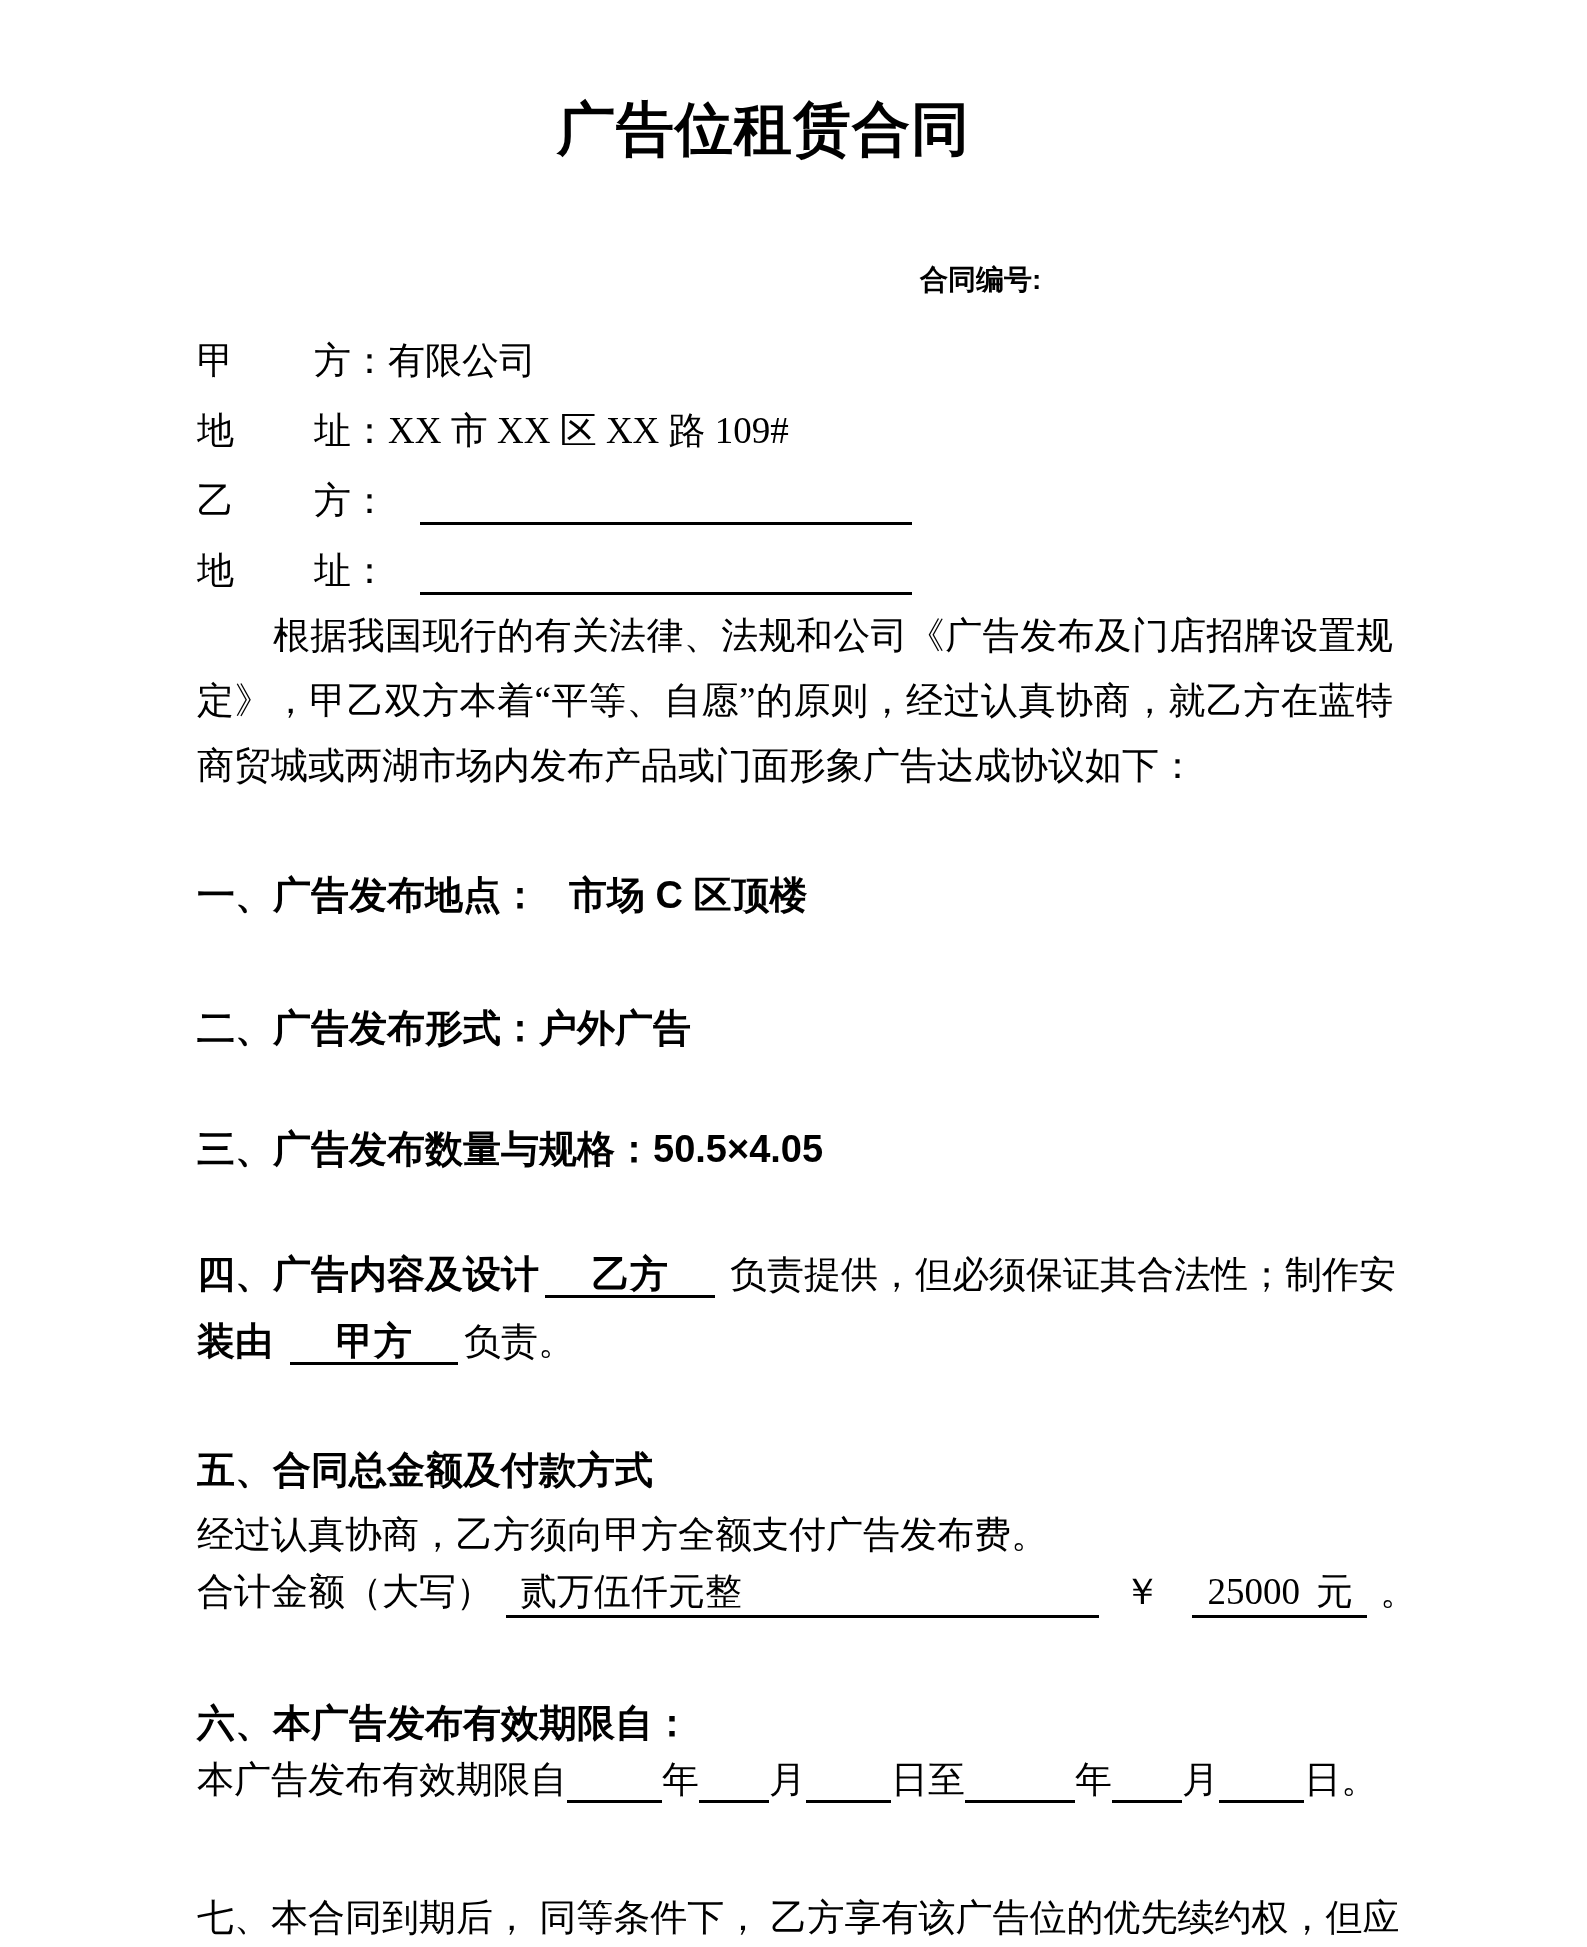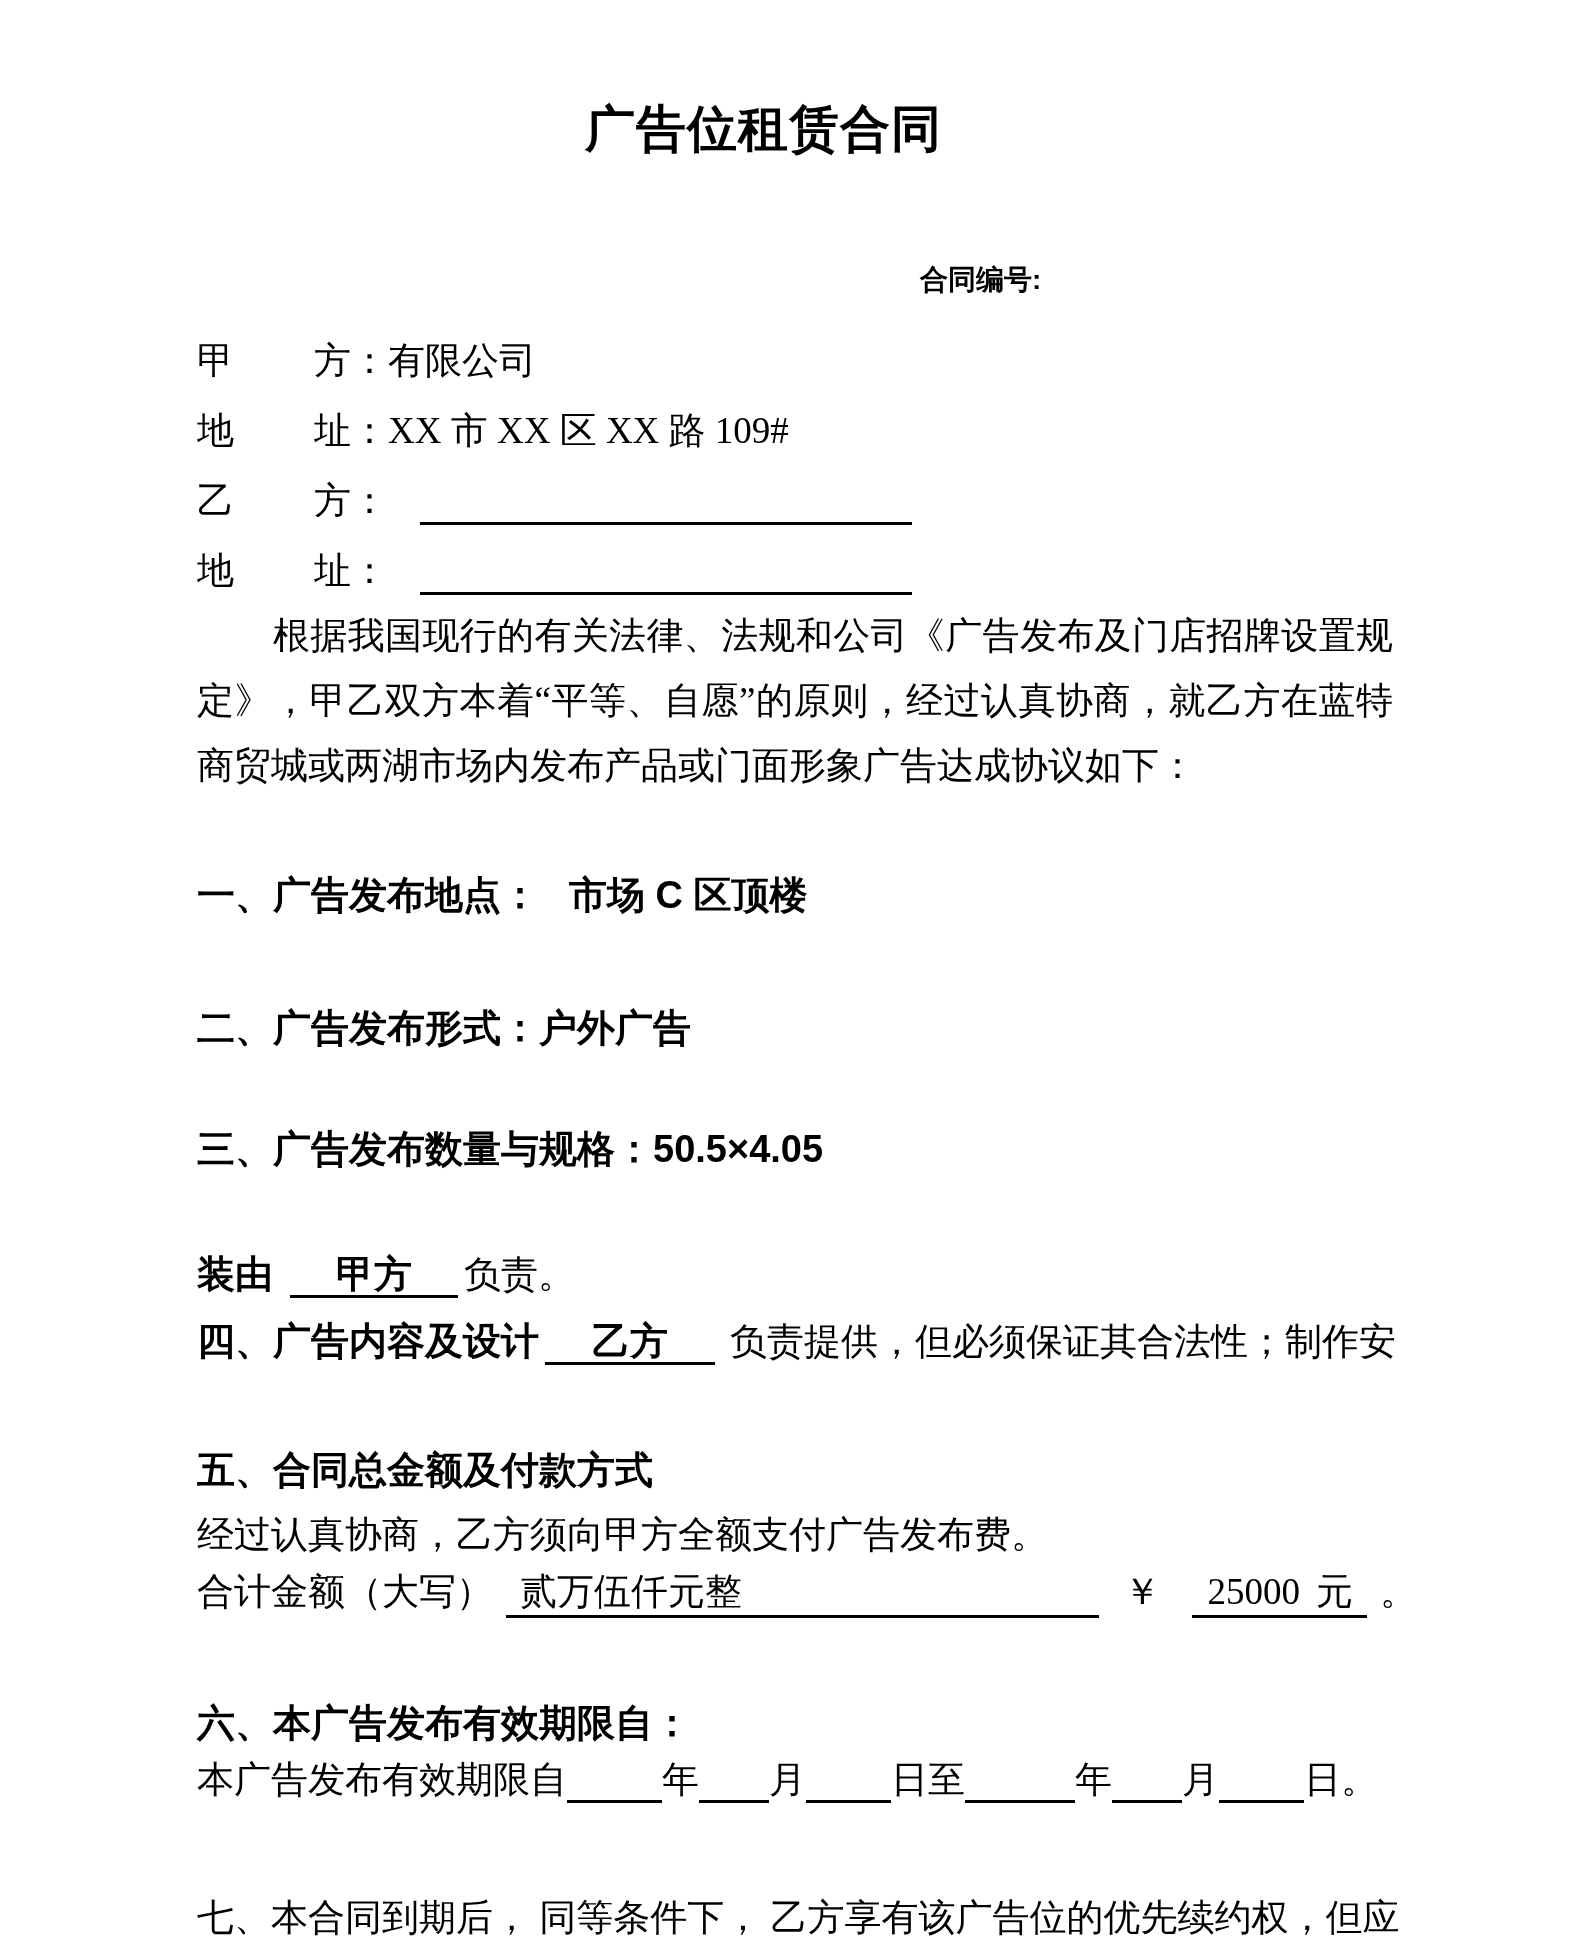--- a/index.html
+++ b/index.html
@@ -5,21 +5,21 @@
   html,body{margin:0;padding:0;background:#ffffff;}
   body{width:1587px;height:1947px;position:relative;overflow:hidden;color:#000;}
   .abs{position:absolute;}
   .hei{font-family:"Liberation Sans","DejaVu Sans",sans-serif;font-weight:bold;}
   .song{font-family:"Liberation Serif","DejaVu Serif",serif;font-weight:normal;}
   .fs37{font-size:37px;line-height:46px;}
   .fs38{font-size:38px;line-height:46px;}
   .nowrap{white-space:nowrap;}
 
   .doc-title{left:0;right:0;top:96px;text-align:center;padding-right:60px;
-             font-size:50px;line-height:66px;letter-spacing:1px;}
+             font-size:58px;line-height:66px;letter-spacing:1px;}
   .contract-no{left:920px;top:263px;font-size:28px;line-height:34px;}
 
   .party-row{left:197px;height:48px;white-space:nowrap;}
   .party-c1{display:inline-block;margin-right:80px;}
   .blank-long{display:inline-block;width:492px;height:44px;margin-left:32px;
               border-bottom:3px solid #000;vertical-align:top;}
 
   .preamble{left:197px;top:603px;width:1196px;text-align:justify;
             text-indent:76px;line-height:65px;}
 
@@ -77,24 +77,24 @@
   <div class="abs sec-line hei fs38" style="top:1005px;">
     <span>二、广告发布形式：</span><span>户外广告</span>
   </div>
 
   <div class="abs sec-line hei fs38" style="top:1126px;">
     <span>三、广告发布数量与规格：</span><span>50.5×4.05</span>
   </div>
 
   <div class="abs sec-line" style="top:1251px;">
     <div class="nowrap fs37" style="height:67px;">
-      <span class="hei fs38">装由</span><span class="blank-mid b2 hei fs38">甲方</span><span class="song">负责。</span>
+      <span class="hei fs38">四、广告内容及设计</span><span class="blank-mid b1 hei fs38">乙方</span><span class="song">负责提供，但必须保证其合法性；制作安</span>
     </div>
     <div class="nowrap fs37" style="height:67px;">
-      <span class="hei fs38">四、广告内容及设计</span><span class="blank-mid b1 hei fs38">乙方</span><span class="song">负责提供，但必须保证其合法性；制作安</span>
+      <span class="hei fs38">装由</span><span class="blank-mid b2 hei fs38">甲方</span><span class="song">负责。</span>
     </div>
   </div>
 
   <div class="abs sec-line hei fs38" style="top:1447px;">五、合同总金额及付款方式</div>
   <div class="abs sec-line song fs37" style="top:1512px;">经过认真协商，乙方须向甲方全额支付广告发布费。</div>
   <div class="abs amount-row song fs37">
     <span>合计金额（大写）</span>
     <span class="af-words">贰万伍仟元整</span>
     <span class="af-yen">￥</span>
     <span class="af-digits"><span>25000</span><span class="af-unit">元</span></span>

